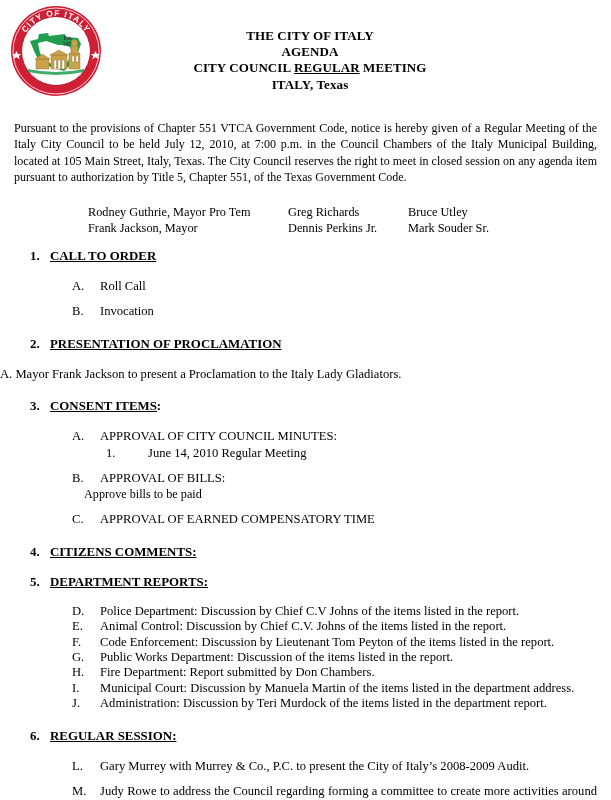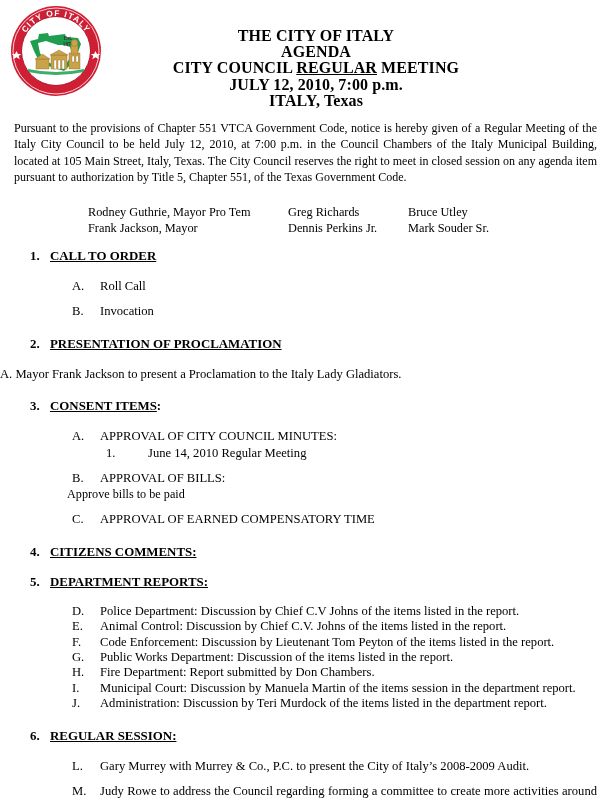--- a/index.html
+++ b/index.html
@@ -22,26 +22,26 @@
     left: 8px;
     top: 3px;
     width: 96px;
     height: 96px;
   }
   .seal svg { display: block; }
 
   
   .header {
     position: absolute;
-    left: 116px;
+    left: 110px;
     top: 28px;
     width: 400px;
     text-align: center;
     font-weight: bold;
-    font-size: 16px;
+    font-size: 13px;
     line-height: 16.2px;
     letter-spacing: 0.1px;
   }
   .header .ul { text-decoration: underline; }
 
   
   .intro {
     position: absolute;
     left: 14px;
     top: 120px;
@@ -136,21 +136,21 @@
     left: 106px;
     width: 42px;
   }
   .subsub .txt {
     display: block;
     margin-left: 42px;
   }
 
   
   .cont {
-    padding-left: 67px;
+    padding-left: 84px;
     line-height: 16.2px;
     font-size: 12.2px;
   }
 
   
   .sub-just {
     position: relative;
     padding-left: 72px;
     padding-right: 14px;
     line-height: 16.4px;
@@ -228,21 +228,20 @@
     </g>
 
     <path d="M20,66 Q48,72 76,66 L76,69 Q48,75 20,69 Z" fill="#1f9e4f" opacity="0.85"></path>
   </svg>
 </div>
 
 <div class="header">
   <div>THE CITY OF ITALY</div>
   <div>AGENDA</div>
   <div><span>CITY COUNCIL </span><span class="ul">REGULAR</span><span> MEETING</span></div>
-  <div>JULY 12, 2010, 7:00 p.m.</div>
   <div>ITALY, Texas</div>
 </div>
 
 <div class="intro">Pursuant to the provisions of Chapter 551 VTCA Government Code, notice is hereby given of a Regular Meeting of the Italy City Council to be held July 12, 2010, at 7:00 p.m. in the Council Chambers of the Italy Municipal Building, located at 105 Main Street, Italy, Texas.  The City Council reserves the right to meet in closed session on any agenda item pursuant to authorization by Title 5, Chapter 551, of the Texas Government Code.</div>
 
 <div class="members">
   <div class="mrow">
     <span class="c1">Rodney Guthrie, Mayor Pro Tem</span><span class="c2">Greg Richards</span><span class="c3">Bruce Utley</span>
   </div>
   <div class="mrow">
@@ -343,21 +342,21 @@
   <div class="sub sub-tight">
     <span class="ltr">G.</span>
     <span class="txt">Public Works Department: Discussion of the items listed in the report.</span>
   </div>
   <div class="sub sub-tight">
     <span class="ltr">H.</span>
     <span class="txt">Fire Department:  Report submitted by Don Chambers.</span>
   </div>
   <div class="sub sub-tight">
     <span class="ltr">I.</span>
-    <span class="txt">Municipal Court: Discussion by Manuela Martin of the items session in the department report.</span>
+    <span class="txt">Municipal Court: Discussion by Manuela Martin of the items listed in the department address.</span>
   </div>
   <div class="sub sub-tight">
     <span class="ltr">J.</span>
     <span class="txt">Administration:  Discussion by Teri Murdock of the items listed in the department report.</span>
   </div>
 
   <div class="gap-lg"></div>
 
   <div class="sec">
     <div class="sec-head">

